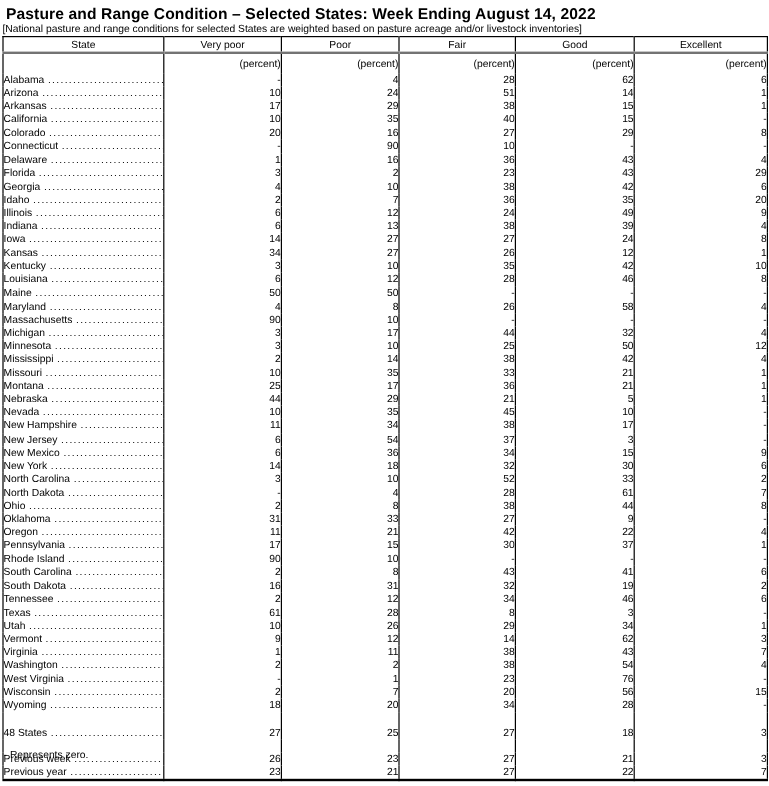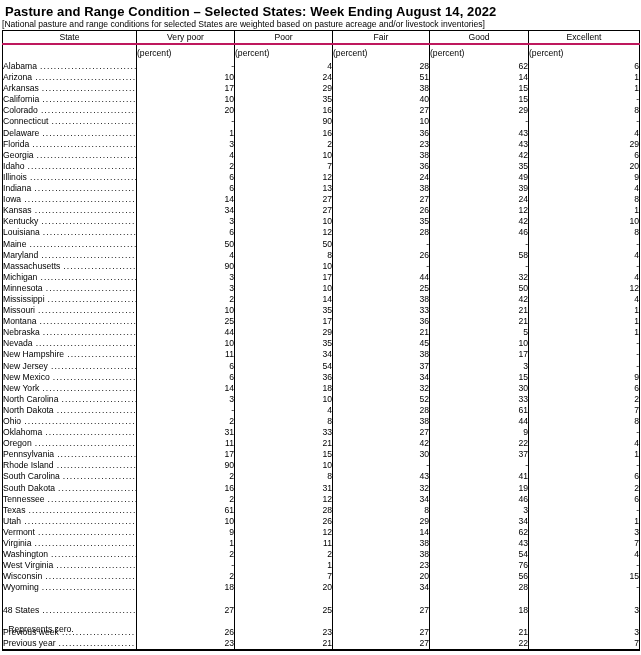--- a/index.html
+++ b/index.html
@@ -26,23 +26,23 @@
   table.cond {
     border-collapse: collapse; table-layout: fixed; width: 637px;
     border: 1px solid #000; border-bottom: 2px solid #000;
   }
   table.cond th, table.cond td {
     padding: 0; margin: 0; overflow: hidden;
     font-size: 8.6px; font-weight: normal; vertical-align: middle;
   }
   table.cond th + th, table.cond td + td { border-left: 1px solid #000; }
   tr.names-row th {
-    height: 12px; text-align: center; border-bottom: 2px solid #be185d;
-  }
-  tr.units-row td { height: 16px; text-align: left; }
+    height: 12px; text-align: center; border-bottom: 2px solid #737373;
+  }
+  tr.units-row td { height: 16px; text-align: right; }
   tbody tr { height: 11.1px; }
   tbody td { line-height: 11.1px; white-space: nowrap; }
   td.num { text-align: right; padding-right: 7px; }
   td.state-cell { padding-left: 6px; padding-right: 5px; }
   .state-wrap { display: flex; align-items: baseline; }
   .nm { white-space: nowrap; }
   .leader {
     flex: 1; overflow: hidden; white-space: nowrap; margin-left: 3px;
     min-width: 0;
   }

